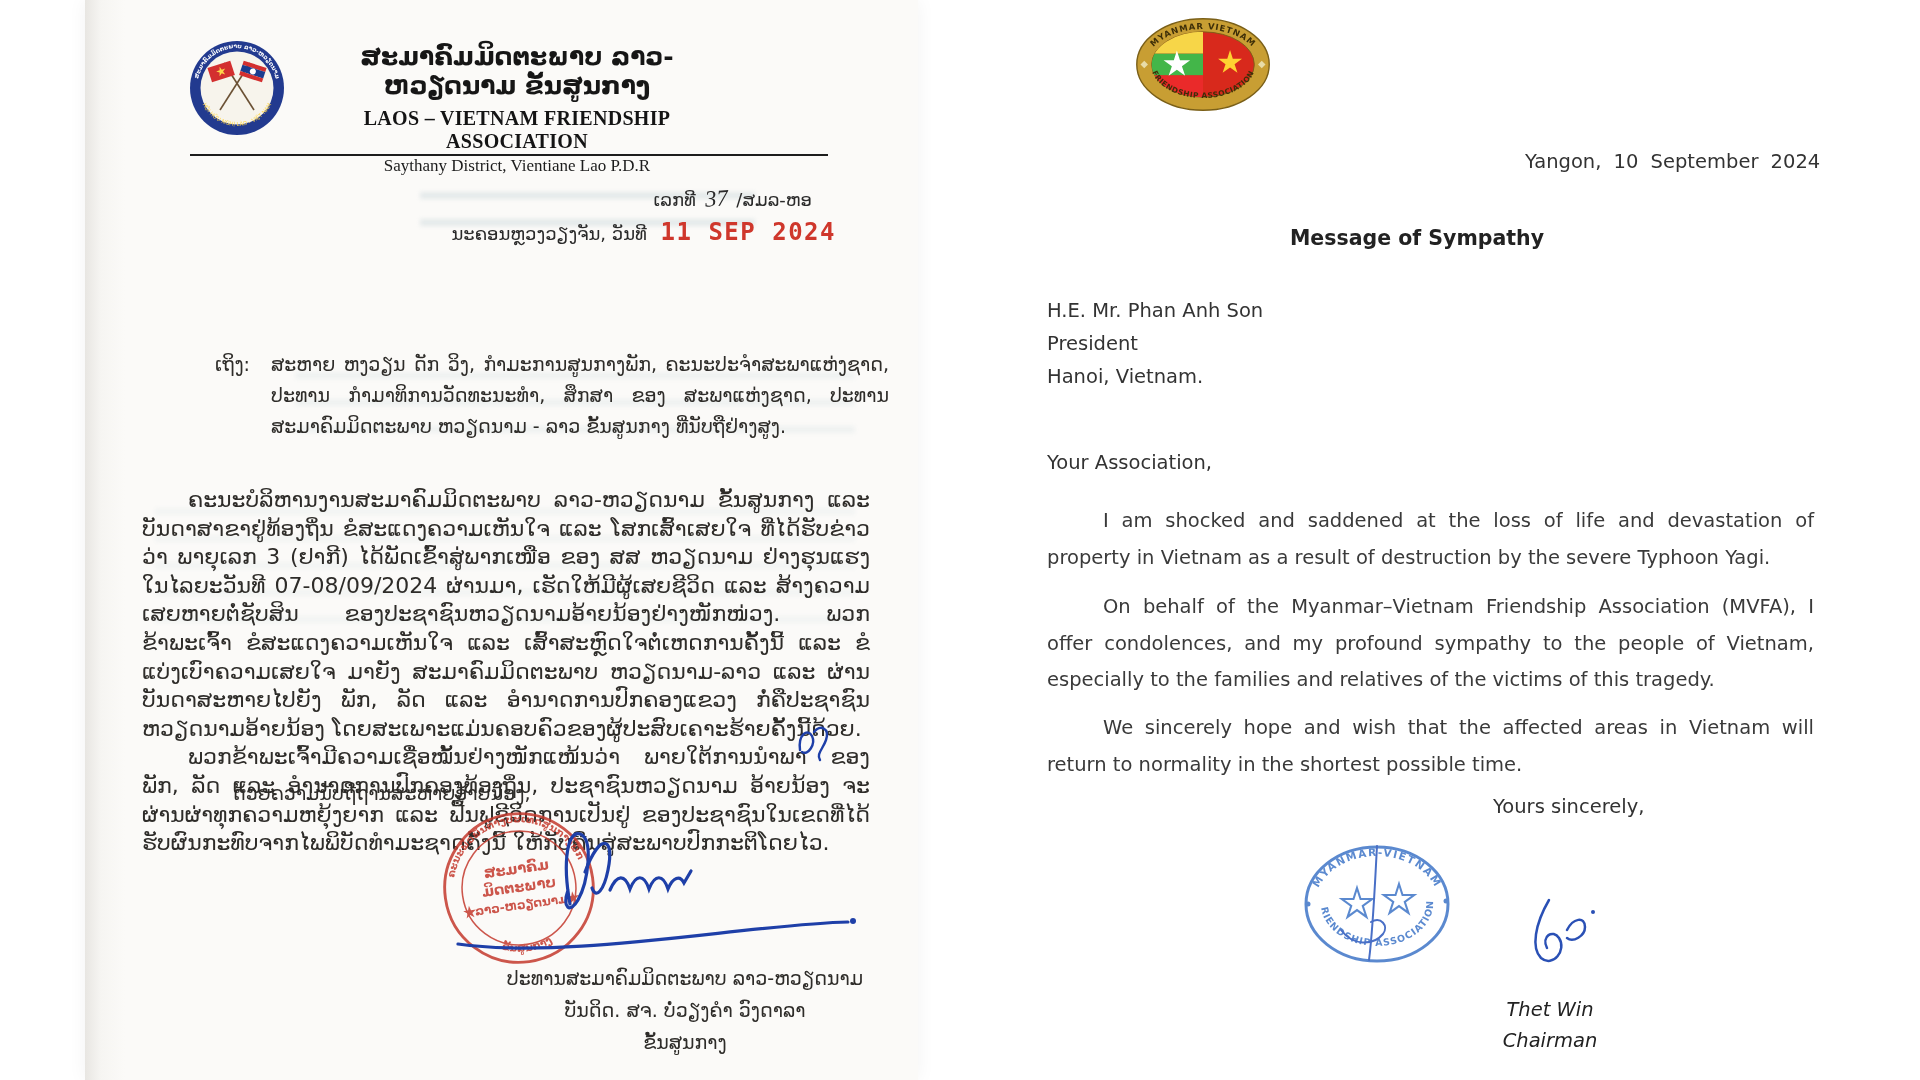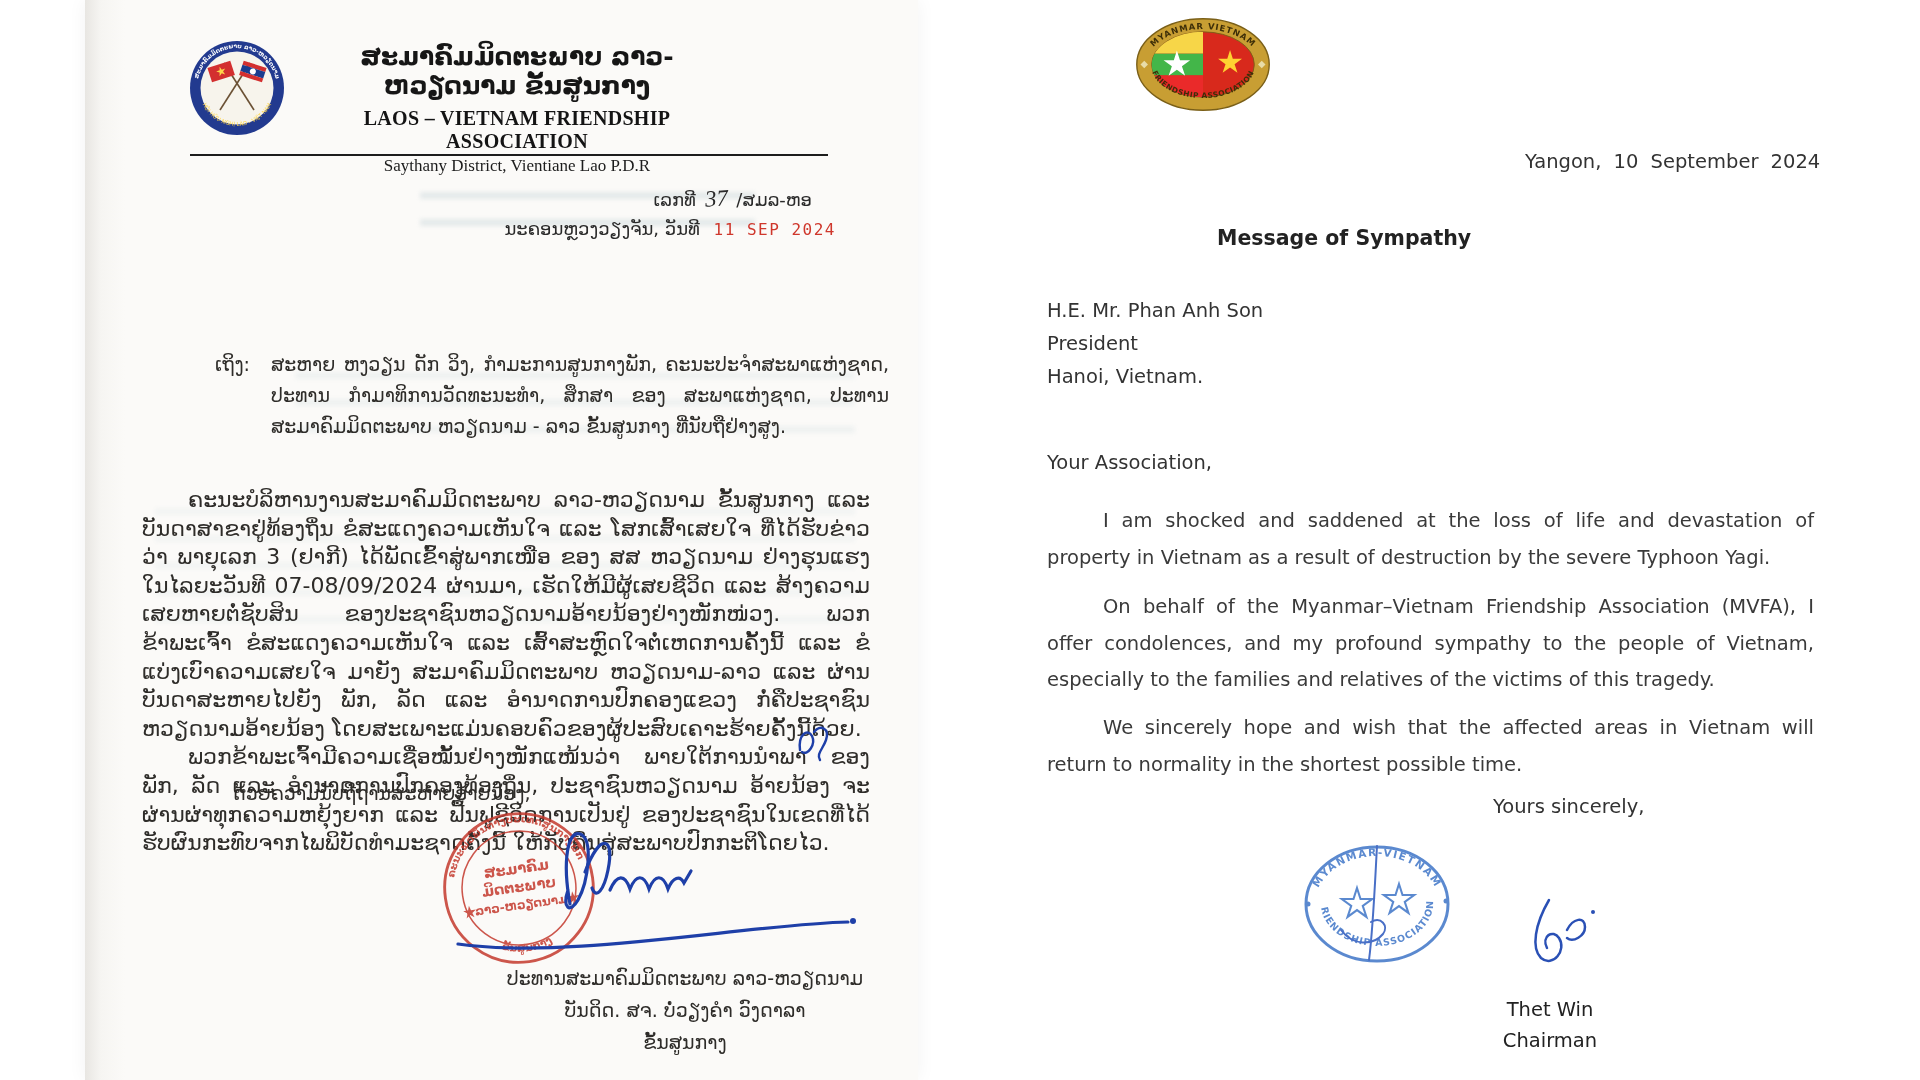--- a/index.html
+++ b/index.html
@@ -14,41 +14,41 @@
          filter:blur(2px);pointer-events:none;}
   
   .lv-head{left:212px;top:42px;width:440px;text-align:center;}
   .lv-head-lao{font-size:25px;font-weight:bold;color:#161616;}
   .lv-head-en{font-family:"Liberation Serif",serif;font-weight:bold;font-size:20px;margin-top:7px;letter-spacing:.3px;color:#141414;}
   .lv-head-addr{font-family:"Liberation Serif",serif;font-size:17px;margin-top:3px;color:#1c1c1c;}
   .lv-rule{left:105px;top:154px;width:638px;height:2px;background:#1d1d1d;}
   .lv-ref{top:186px;right:106px;font-size:18px;color:#2a2a2a;}
   .lv-ref-num{display:inline-block;font-family:"Liberation Serif",serif;font-style:italic;font-size:23px;transform:rotate(-4deg);padding:0 3px;}
   .lv-date{top:218px;right:82px;font-size:18px;color:#2a2a2a;}
-  .lv-date-stamp{font-family:"DejaVu Sans Mono",monospace;font-weight:normal;font-size:16px;color:#cf372c;letter-spacing:1.5px;padding-left:8px;}
+  .lv-date-stamp{font-family:"DejaVu Sans Mono",monospace;font-weight:bold;font-size:24px;color:#cf372c;letter-spacing:1.5px;padding-left:8px;}
   .lv-title{left:140px;top:266px;width:500px;text-align:center;font-size:23px;font-weight:bold;color:#111;
             text-decoration:underline;text-underline-offset:6px;text-decoration-thickness:2px;}
   .lv-to{left:130px;top:349px;width:618px;font-size:19px;line-height:31px;text-align:justify;padding-left:56px;}
   .lv-to-label{position:absolute;left:0;top:0;}
   .lv-body{left:57px;top:486px;width:728px;font-size:22px;line-height:28.6px;text-align:justify;}
   .lv-body p{margin:0;text-indent:46px;}
   .lv-closing{left:148px;top:782px;font-size:19px;}
   .lv-signer{left:390px;top:962px;width:420px;text-align:center;font-size:19px;line-height:32px;}
   
   .mv-head{left:344px;top:20px;width:380px;}
   .mv-head-my{font-size:23px;font-weight:bold;color:#4a79c5;line-height:1.35;}
   .mv-head-en{font-family:"Liberation Serif",serif;font-weight:bold;font-size:15.5px;color:#2c5cb5;margin-top:6px;letter-spacing:.2px;}
   .mv-date{left:540px;top:150px;font-size:19.5px;color:#333;word-spacing:6px;}
-  .mv-title{left:232px;top:226px;width:400px;font-size:20.5px;font-weight:bold;color:#222;}
+  .mv-title{left:232px;top:226px;width:400px;text-align:center;font-size:20.5px;font-weight:bold;color:#222;}
   .mv-recipient{left:62px;top:294px;font-size:19.5px;line-height:33px;color:#333;}
   .mv-salutation{left:62px;top:451px;font-size:19.5px;color:#333;}
   .mv-par{left:62px;width:767px;font-size:19.5px;line-height:36.5px;text-align:justify;text-indent:56px;color:#3a3a3a;}
   .mv-p1{top:503px;} .mv-p2{top:589px;} .mv-p3{top:710px;}
   .mv-closing{left:508px;top:795px;font-size:19.5px;color:#333;}
-  .mv-signer{left:470px;top:994px;width:190px;text-align:center;font-size:19.5px;line-height:31px;color:#222;}
+  .mv-signer{left:470px;top:994px;width:190px;text-align:center;font-size:19.5px;line-height:31px;color:#222;font-style:italic;}
   svg{overflow:visible;}
 </style>
 </head>
 <body>
 
 <div class="canvas">
 
   <div class="page page-left">
 
     <div class="ghost" style="left:335px;top:172px;width:335px;height:68px;"></div>

